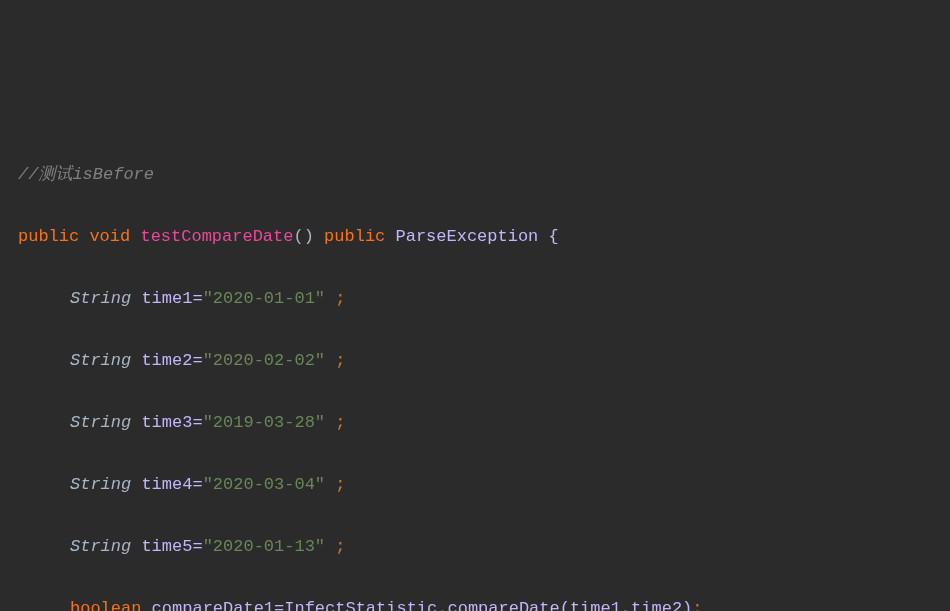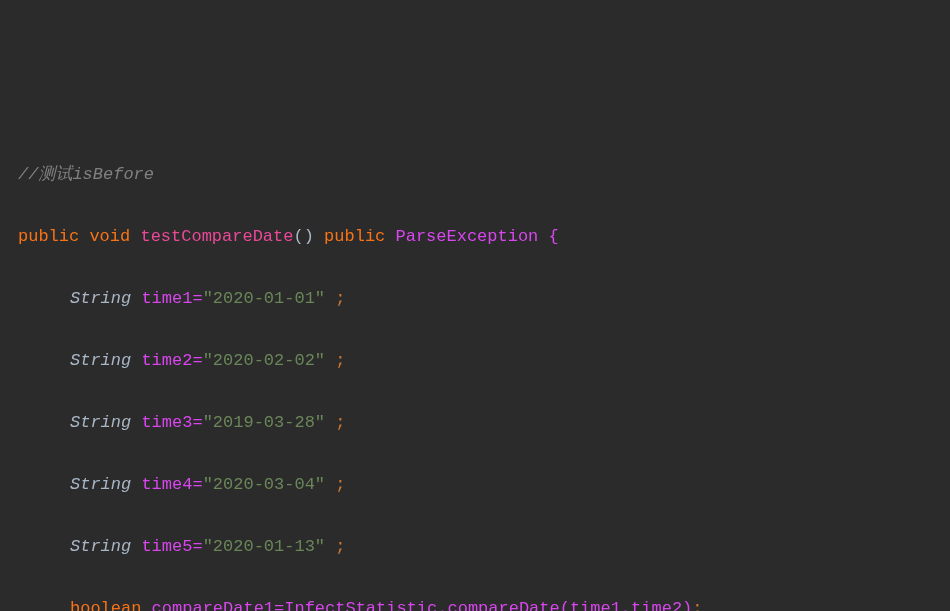--- a/index.html
+++ b/index.html
@@ -34,21 +34,21 @@
       color: #a9b7c6;
       font-style: italic;
     }
     .method-name {
       color: #ec4899;
     }
     .string {
       color: #6a8759;
     }
     .plain {
-      color: #d946ef;
+      color: #c4b5fd;
     }
     .paren {
       color: #a9b7c6;
     }
     .semi {
       color: #cc7832;
     }
   </style>
 </head>
 <body>

